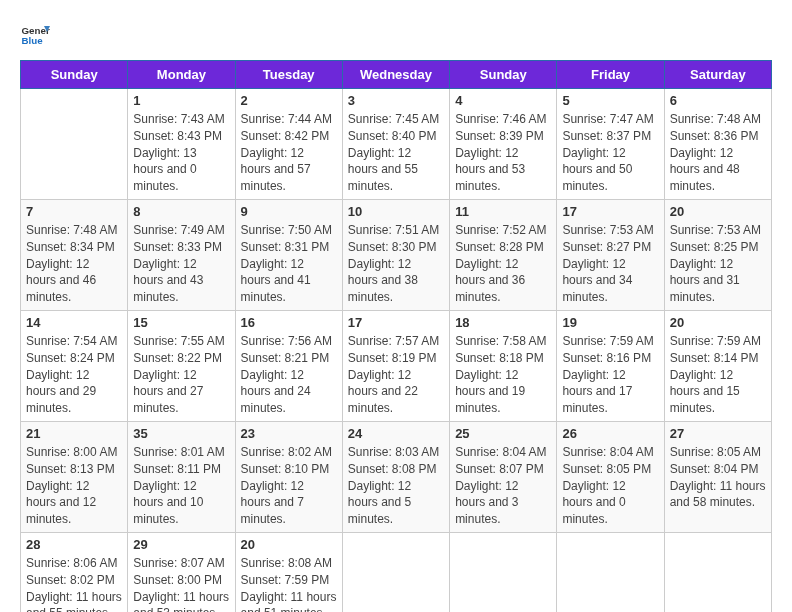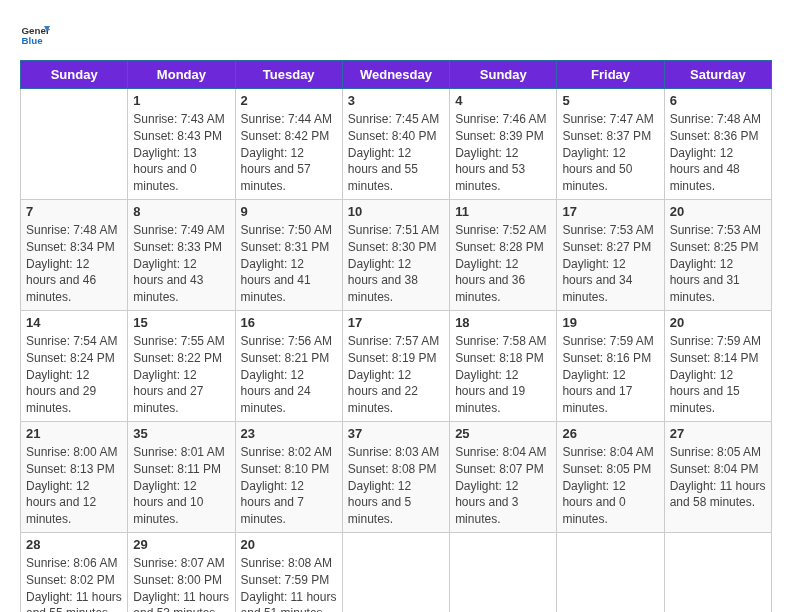--- a/index.html
+++ b/index.html
@@ -203,21 +203,21 @@
         </td>
         <td>
           <span class="day-number">35</span>
           <div class="cell-content">Sunrise: 8:01 AM<br>Sunset: 8:11 PM<br>Daylight: 12 hours and 10 minutes.</div>
         </td>
         <td>
           <span class="day-number">23</span>
           <div class="cell-content">Sunrise: 8:02 AM<br>Sunset: 8:10 PM<br>Daylight: 12 hours and 7 minutes.</div>
         </td>
         <td>
-          <span class="day-number">37</span>
+          <span class="day-number">24</span>
           <div class="cell-content">Sunrise: 8:03 AM<br>Sunset: 8:08 PM<br>Daylight: 12 hours and 5 minutes.</div>
         </td>
         <td>
           <span class="day-number">25</span>
           <div class="cell-content">Sunrise: 8:04 AM<br>Sunset: 8:07 PM<br>Daylight: 12 hours and 3 minutes.</div>
         </td>
         <td>
           <span class="day-number">26</span>
           <div class="cell-content">Sunrise: 8:04 AM<br>Sunset: 8:05 PM<br>Daylight: 12 hours and 0 minutes.</div>
         </td>

